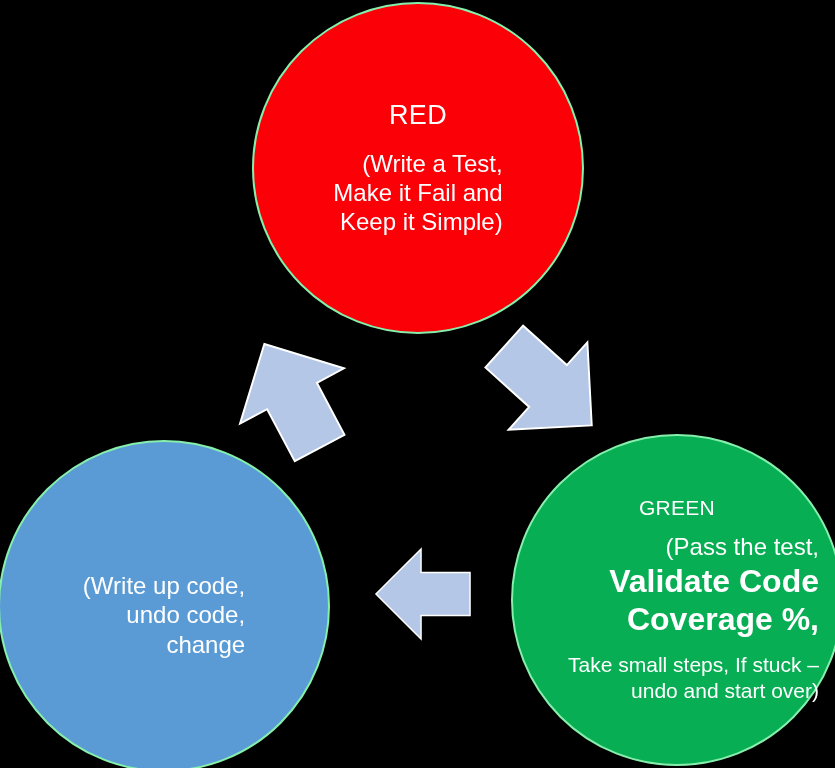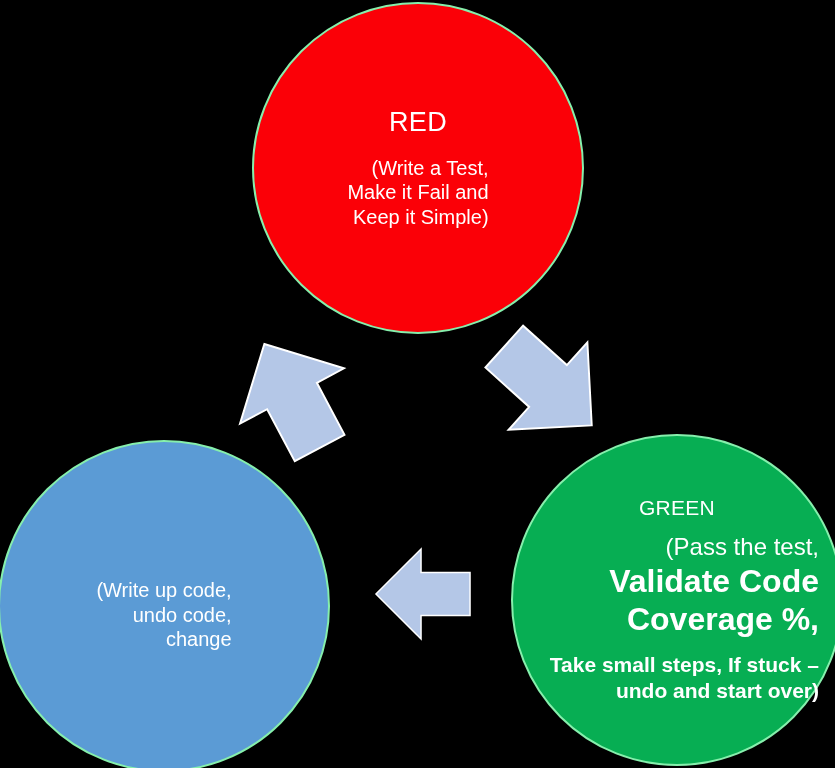--- a/index.html
+++ b/index.html
@@ -55,21 +55,21 @@
     background: #07AE53;
   }
 
   .node-title {
     font-size: 27px;
     line-height: 1.15;
     font-weight: normal;
     letter-spacing: 0.3px;
   }
   .node-body {
-    font-size: 20px;
+    font-size: 24px;
     line-height: 1.22;
     font-weight: normal;
     margin-top: 18px;
   }
 
   
   #node-green .node-title {
     font-size: 21px;
   }
   #node-green .node-body {
@@ -79,21 +79,20 @@
   #node-green .node-body-strong {
     font-size: 32px;
     font-weight: bold;
     line-height: 1.2;
     display: block;
   }
   #node-green .node-footnote {
     font-size: 21px;
     line-height: 1.22;
     margin-top: 14px;
-    font-weight: bold;
   }
 
   
   .arrow {
     position: absolute;
   }
   .arrow svg { display: block; }
 
   #arrow-refactor-to-red {
     left: 228px;

